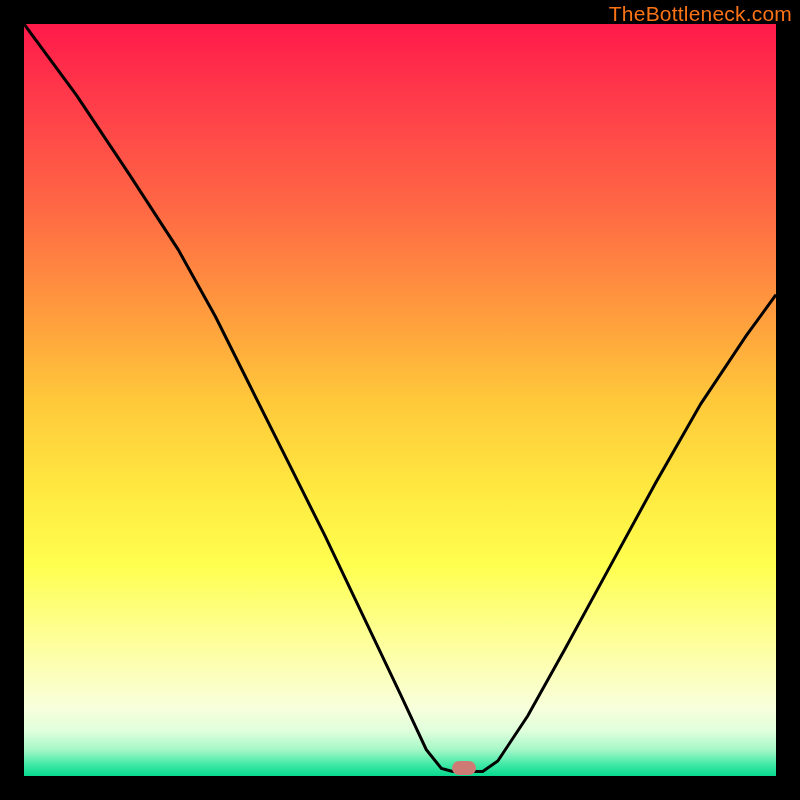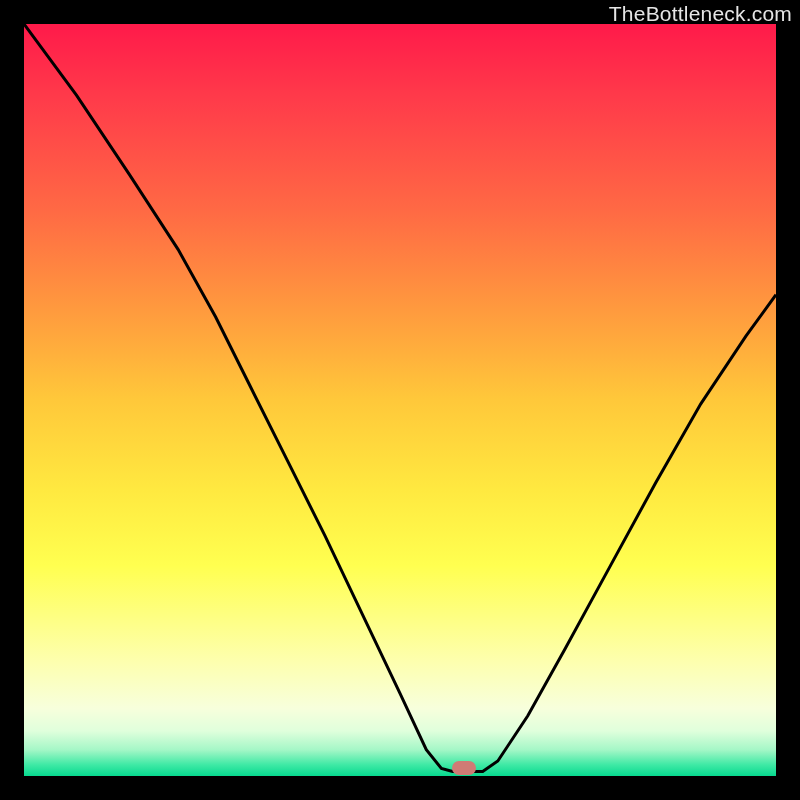--- a/index.html
+++ b/index.html
@@ -51,21 +51,21 @@
     position: absolute;
     width: 24px;
     height: 14px;
     background: #cf7b75;
     border-radius: 7px;
   }
   .watermark {
     position: absolute;
     top: 2px;
     right: 8px;
-    color: #e5e5e5;
+    color: #f97316;
     font-size: 21px;
     font-weight: 500;
     letter-spacing: 0.2px;
   }
 </style>
 </head>
 <body>
 
 <div class="watermark">TheBottleneck.com</div>
 

